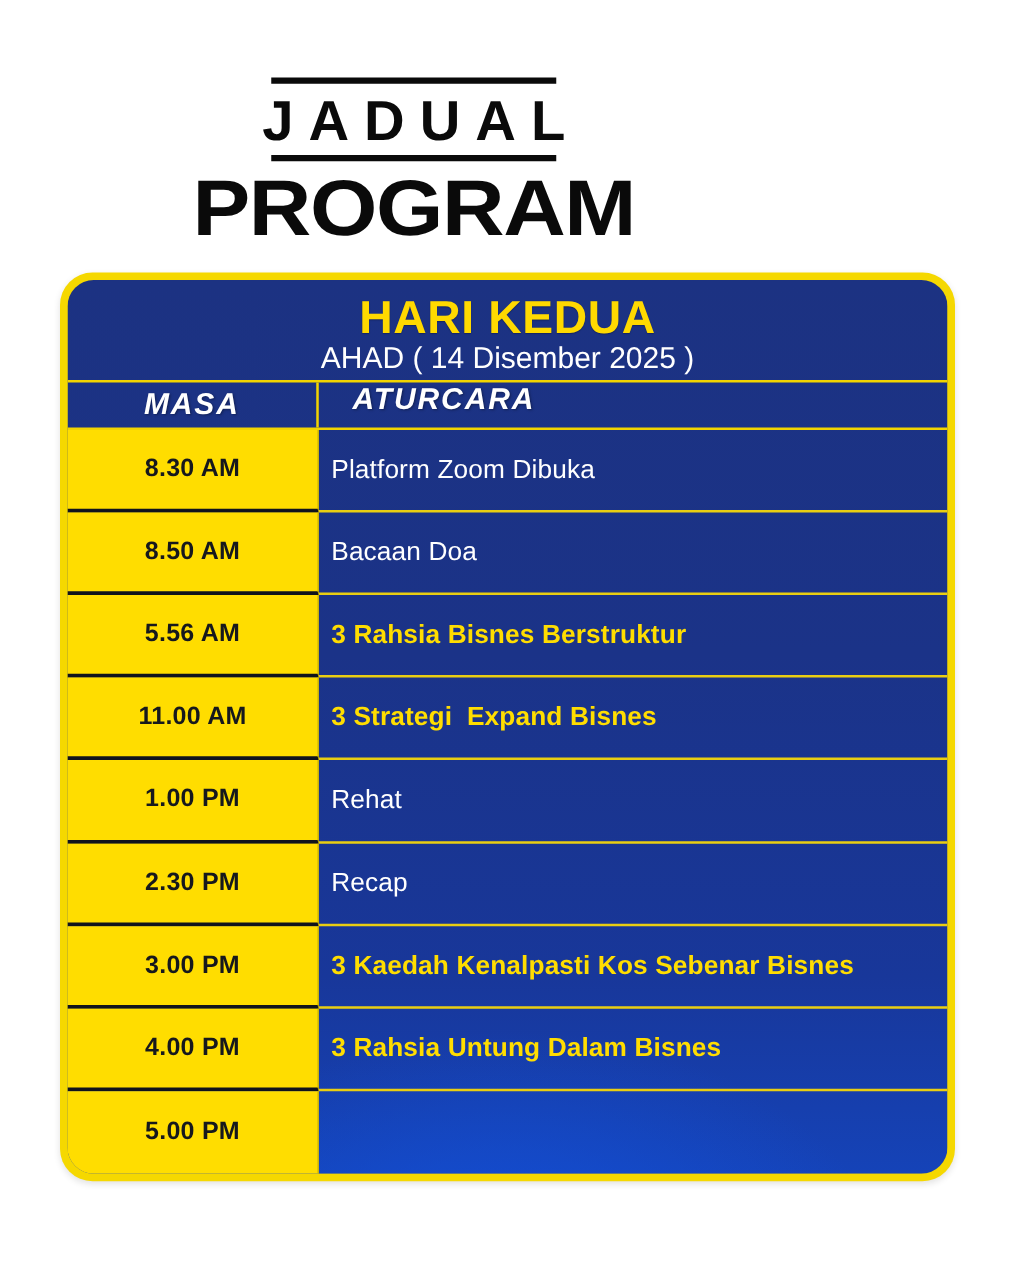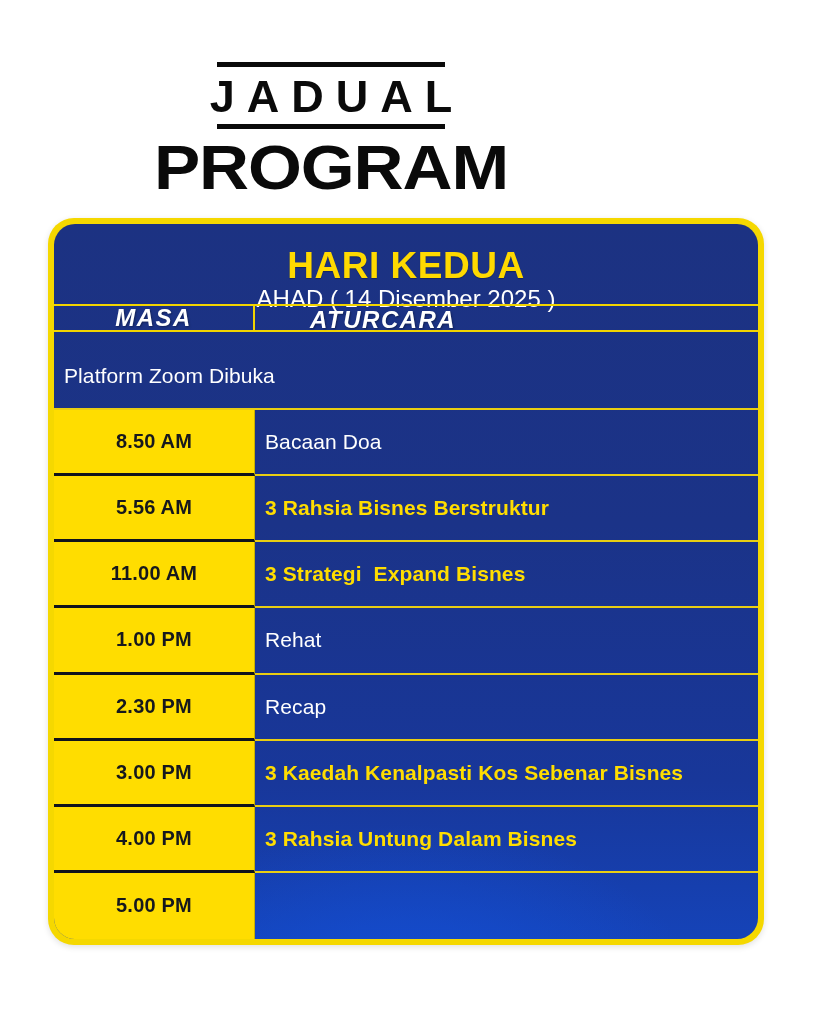--- a/index.html
+++ b/index.html
@@ -81,21 +81,21 @@
     background:
       radial-gradient(ellipse 70% 45% at 50% 112%, #1350d8 0%, rgba(19,80,216,0) 62%),
       linear-gradient(180deg, #1c3282 0%, #1b3388 42%, #18379a 78%, #1543b8 100%);
   }
 
   
   .card-head {
     position: relative;
     height: 80px;
     text-align: center;
-    padding-top: 22px;
+    padding-top: 10px;
   }
 
   .head-title {
     font-weight: 700;
     font-size: 37px;
     line-height: 40px;
     letter-spacing: 0.5px;
     color: #ffd900;
     text-shadow: 0 1px 1px rgba(0,0,0,0.28);
   }
@@ -112,24 +112,23 @@
   .table {
     position: absolute;
     left: 0;
     top: 80px;
     right: 0;
     bottom: 0;
   }
 
   .thead {
     display: flex;
-    height: 28px;
+    height: 40px;
     border-top: 2px solid #f2d400;
     border-bottom: 2px solid #f2d400;
-    gap: 28px;
   }
 
   .th-time {
     width: 201px;
     border-right: 2px solid #f2d400;
     display: flex;
     align-items: center;
     justify-content: center;
   }
 
@@ -237,20 +236,23 @@
           <div class="th-time">
             <span class="th-label">MASA</span>
           </div>
           <div class="th-prog">
             <span class="th-label">ATURCARA</span>
           </div>
         </div>
 
         <div class="rows" id="rows-container">
             <div class="row">
+              <div class="cell-time">
+                <span class="time-text">8.30 AM</span>
+              </div>
               <div class="cell-prog">
                 <span class="prog-text plain">Platform Zoom Dibuka</span>
               </div>
             </div>
             <div class="row">
               <div class="cell-time">
                 <span class="time-text">8.50 AM</span>
               </div>
               <div class="cell-prog">
                 <span class="prog-text plain">Bacaan Doa</span>

